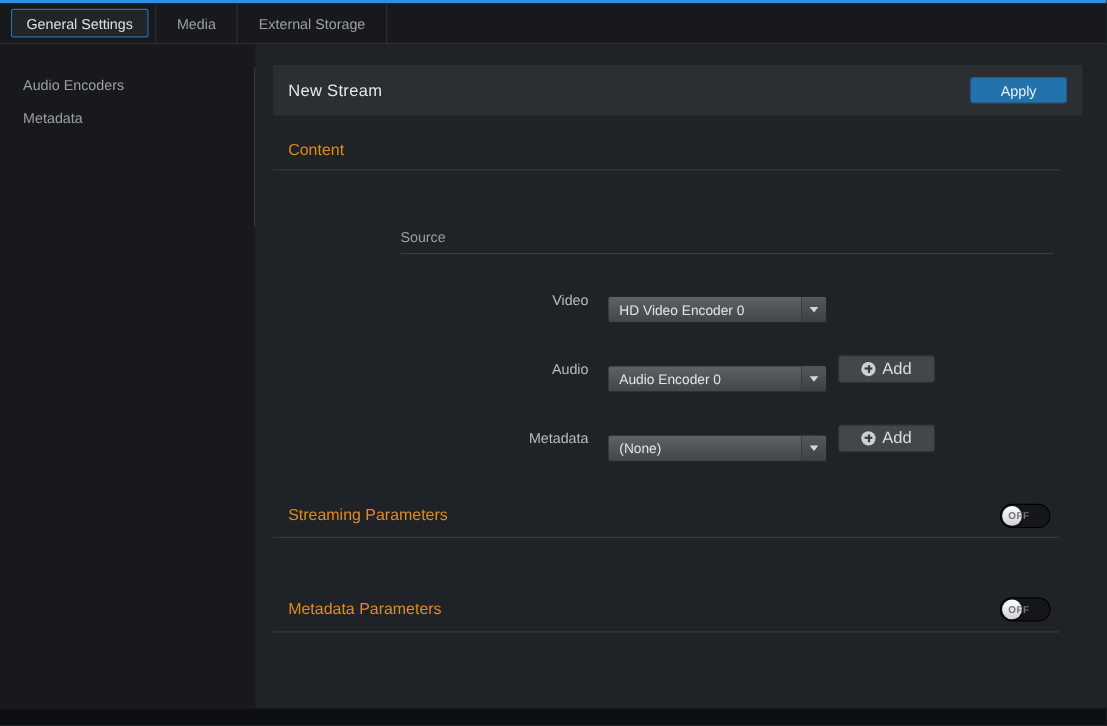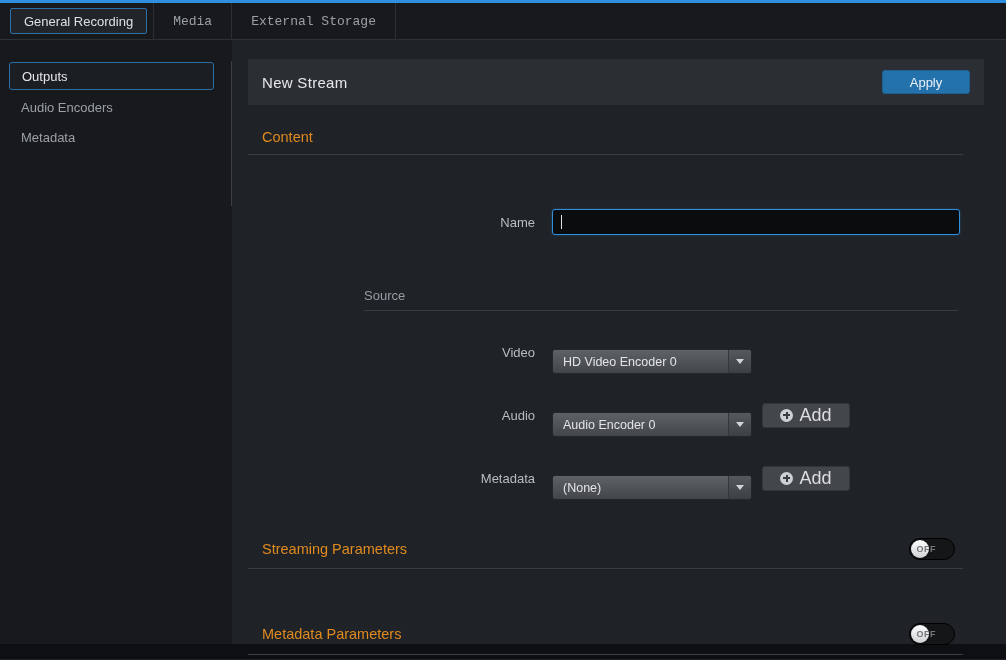--- a/index.html
+++ b/index.html
@@ -17,21 +17,21 @@
     display:flex; align-items:stretch;
   }
   .tab-selected {
     margin:5px 0 5px 10px; padding:0 13px;
     display:flex; align-items:center;
     border:1px solid #2c6fa5; border-radius:2px;
     background:#212529; color:#dde0e3; font-size:13px; cursor:default;
   }
   .tab {
     padding:0 19px; display:flex; align-items:center;
-    color:#9aa0a6; font-size:13px; cursor:default;font-family:Liberation Mono, monospace;
+    color:#9aa0a6; font-size:13px; cursor:default;
   }
   .tab-sep { width:1px; background:#2b2f33; margin-left:6px; }
   .tab-sep.tight { margin-left:0; }
 
   
   .layout { display:flex; height:604px; }
 
   .sidebar {
     width:232px; background:#17191c; position:relative;
     padding-top:22px; flex:0 0 232px;
@@ -104,21 +104,21 @@
   }
   .tri-down {
     width:0; height:0;
     border-left:4px solid transparent; border-right:4px solid transparent;
     border-top:5px solid #d3d6d9;
   }
   .add-btn {
     width:88px; height:25px; margin-left:10px;
     background:#43474c; border:1px solid #33373b; border-radius:3px;
     display:flex; align-items:center; justify-content:center; gap:6px;
-    color:#dcdee0; font-size:18px; font-family:"Liberation Sans", sans-serif;
+    color:#dcdee0; font-size:15px; font-family:"Liberation Sans", sans-serif;
     cursor:pointer;
   }
   .plus-icon { width:13px; height:13px; border-radius:50%; background:#ced1d4; position:relative; }
   .plus-icon::before {
     content:""; position:absolute; left:3px; right:3px; top:50%; height:2px;
     margin-top:-1px; background:#3a3e42;
   }
   .plus-icon::after {
     content:""; position:absolute; top:3px; bottom:3px; left:50%; width:2px;
     margin-left:-1px; background:#3a3e42;
@@ -150,53 +150,45 @@
   .divider-after-recording { margin-top:9px; }
 
   .bottom-bar { height:15px; background:#0d0f12; }
 </style>
 </head>
 <body>
 
 <div class="top-accent"></div>
 
 <div class="tabbar">
-  <div class="tab-selected">General Recording</div>
+  <div class="tab-selected">General Settings</div>
   <div class="tab-sep"></div>
   <div class="tab">Media</div>
   <div class="tab-sep tight"></div>
   <div class="tab">External Storage</div>
   <div class="tab-sep tight"></div>
 </div>
 
 <div class="layout">
 
   <div class="sidebar">
-    <div class="side-item selected">Outputs</div>
     <div class="side-item">Audio Encoders</div>
     <div class="side-item">Metadata</div>
   </div>
 
   <div class="main">
 
     <div class="header-bar">
       <div class="header-title">New Stream</div>
       <button class="apply-btn">Apply</button>
     </div>
 
     <div class="section-title">Content</div>
     <div class="h-divider"></div>
 
-    <div class="form-row row-name">
-      <div class="form-label">Name</div>
-      <div class="text-input">
-        <span class="caret"></span>
-        <span></span>
-      </div>
-    </div>
 
     <div class="source-label">Source</div>
     <div class="source-divider"></div>
 
     <div class="form-row row-select">
       <div class="form-label">Video</div>
       <div class="select">
         <span>HD Video Encoder 0</span>
         <span class="caret-zone">
           <span class="tri-down"></span>

